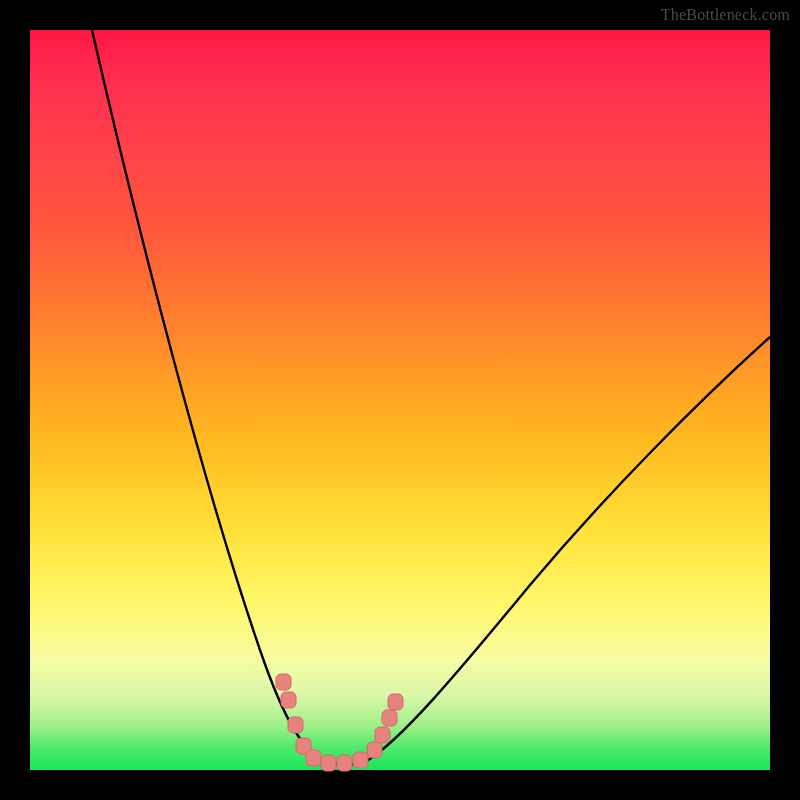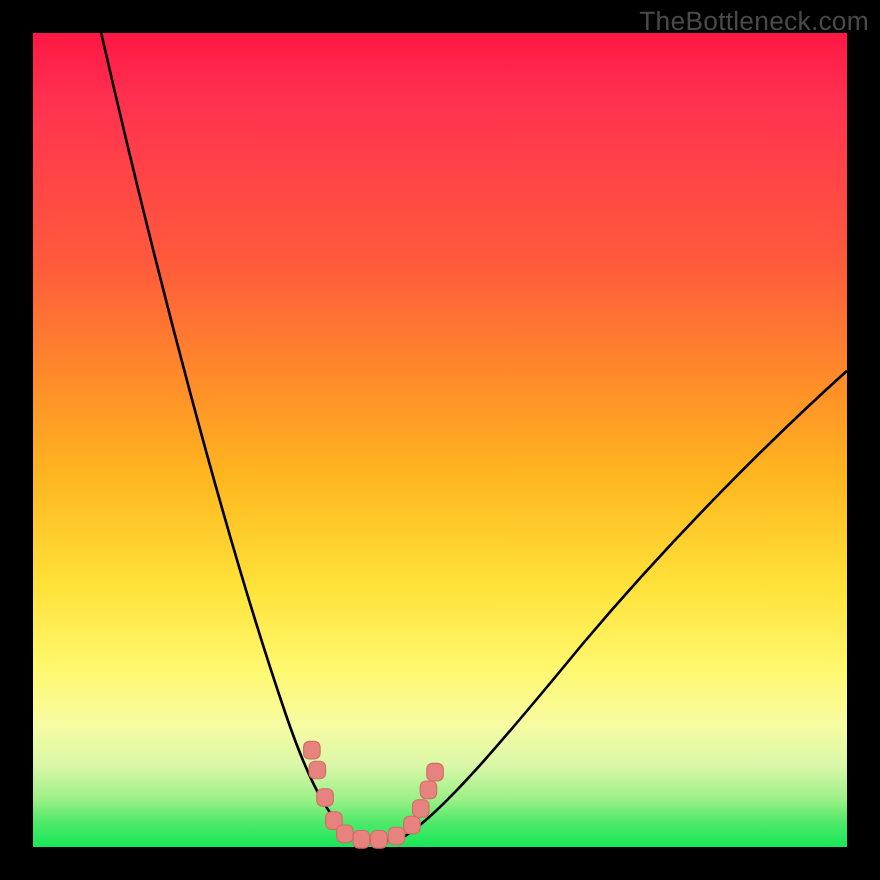--- a/index.html
+++ b/index.html
@@ -38,25 +38,26 @@
       #9ff088 94%,
       #4fe96a 97%,
       #17e858 100%
     );
   }
   .watermark {
     position: absolute;
     top: 6px;
     right: 10px;
     color: #4a4a4a;
-    font-size: 24px;
+    font-size: 16px;
     font-weight: 500;
     letter-spacing: 0.2px;
     z-index: 5;
     user-select: none;
+    font-family: Liberation Serif, serif;
   }
   svg.curve {
     position: absolute;
     left: 0;
     top: 0;
     width: 740px;
     height: 740px;
     overflow: visible;
   }
 </style>

